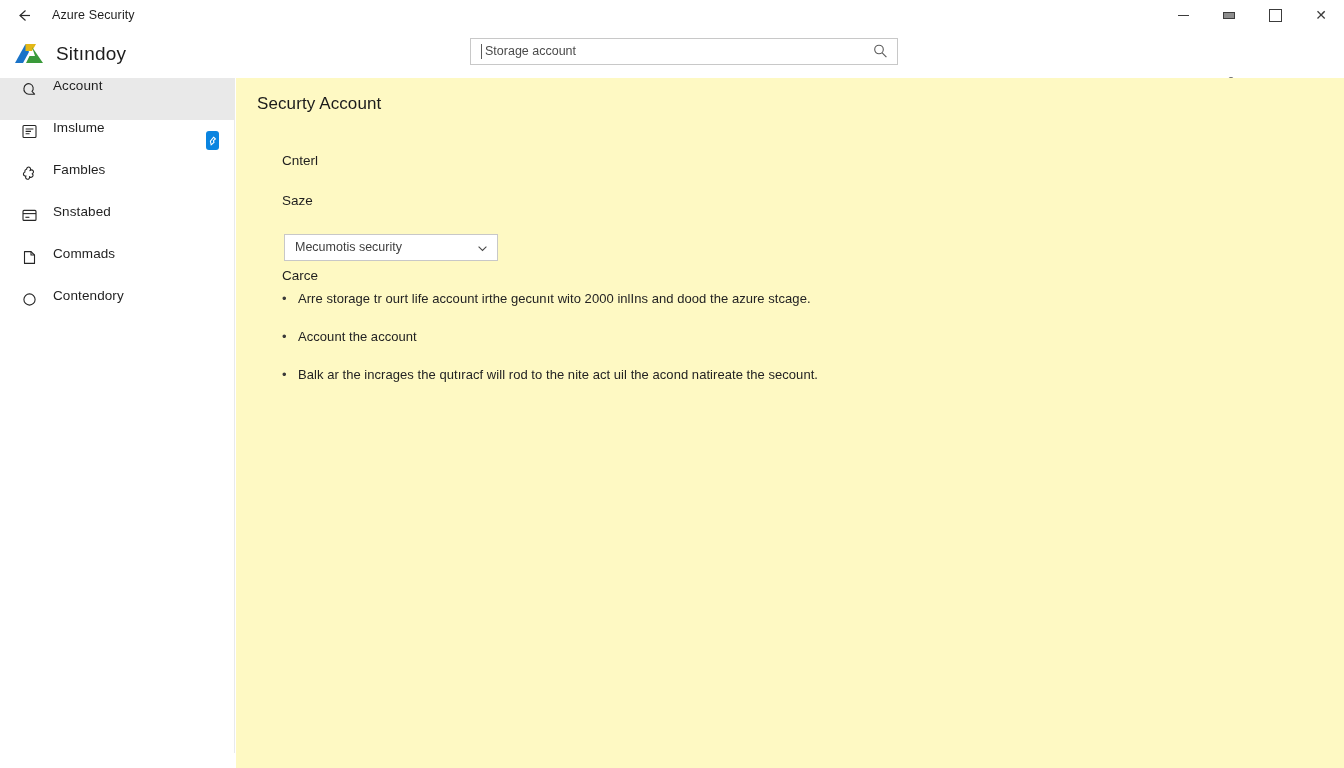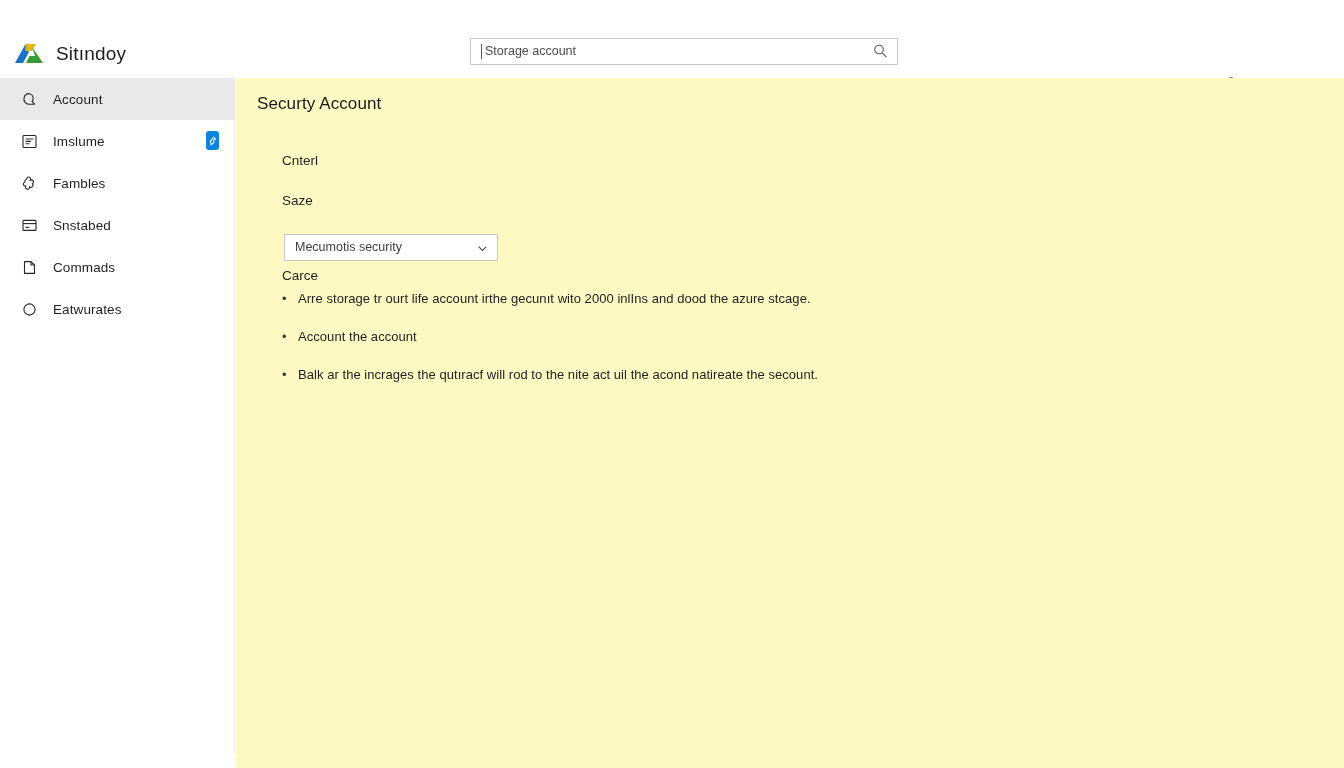--- a/index.html
+++ b/index.html
@@ -142,21 +142,20 @@
   }
   .navlist {
     position: absolute;
     top: 78px; left: 0;
     width: 235px;
   }
   .navitem {
     position: relative;
     height: 42px;
     display: flex;
-    align-items: center;
     padding-left: 18px;
     box-sizing: border-box;
   }
   .navitem.selected { background: #e9e9e9; }
   .navitem .nav-icon {
     width: 22px; height: 22px;
     display: flex; align-items: center; justify-content: center;
     color: #262626;
     flex: 0 0 22px;
   }
@@ -241,20 +240,44 @@
     font-size: 13px;
     line-height: 17px;
   }
   .bullet .btext { line-height: 17px; text-align: center; }
 </style>
 </head>
 <body>
 
 <div id="app">
 
+  <div class="titlebar">
+    <div class="back-btn">
+      <svg width="17" height="17" viewBox="0 0 17 17" fill="none" stroke="currentColor" stroke-width="1.2">
+        <path d="M10.5 3.5L5 8.5l5.5 5"></path>
+          <path d="M5 8.5h10"></path>
+      </svg>
+    </div>
+    <div class="titlebar-title">Azure Security</div>
+
+    <div class="winctrls">
+      <div class="winbtn">
+          <span class="gmin"></span>
+        </div>
+      <div class="winbtn">
+          <span class="grest"></span>
+        </div>
+      <div class="winbtn">
+          <span class="gmax"></span>
+        </div>
+      <div class="winbtn">
+          <span class="gclose">✕</span>
+        </div>
+    </div>
+  </div>
 
   <div class="appheader">
     <div class="brand-logo">
       <svg width="34" height="28" viewBox="0 0 34 28">
         <path d="M13.5 4 L3 23 L11 23 L17 12 Z" fill="#1a73c8"></path>
         <path d="M13.5 4 L24 4 L20 11 L13.5 11 Z" fill="#e3b716"></path>
         <path d="M20 7 L31 23 L14 23 L17.5 16 L23 16 Z" fill="#3a9a3a"></path>
       </svg>
     </div>
     <div class="brand-name">Sitındoy</div>
@@ -345,21 +368,21 @@
           </svg>
         </div>
         <div class="nav-label">Commads</div>
       </div>
       <div class="navitem">
         <div class="nav-icon">
           <svg width="19" height="19" viewBox="0 0 19 19" fill="none" stroke="currentColor" stroke-width="1.1" stroke-linejoin="round">
             <circle cx="9.5" cy="9.5" r="5.6"></circle>
           </svg>
         </div>
-        <div class="nav-label">Eatwurates</div>
+        <div class="nav-label">Contendory</div>
       </div>
     </div>
 
   <div class="content">
     <div class="page-title">Securty Account</div>
 
     <div class="section-head sec-control">Cnterl</div>
     <div class="section-head sec-size">Saze</div>
 
     <div class="dropdown">

